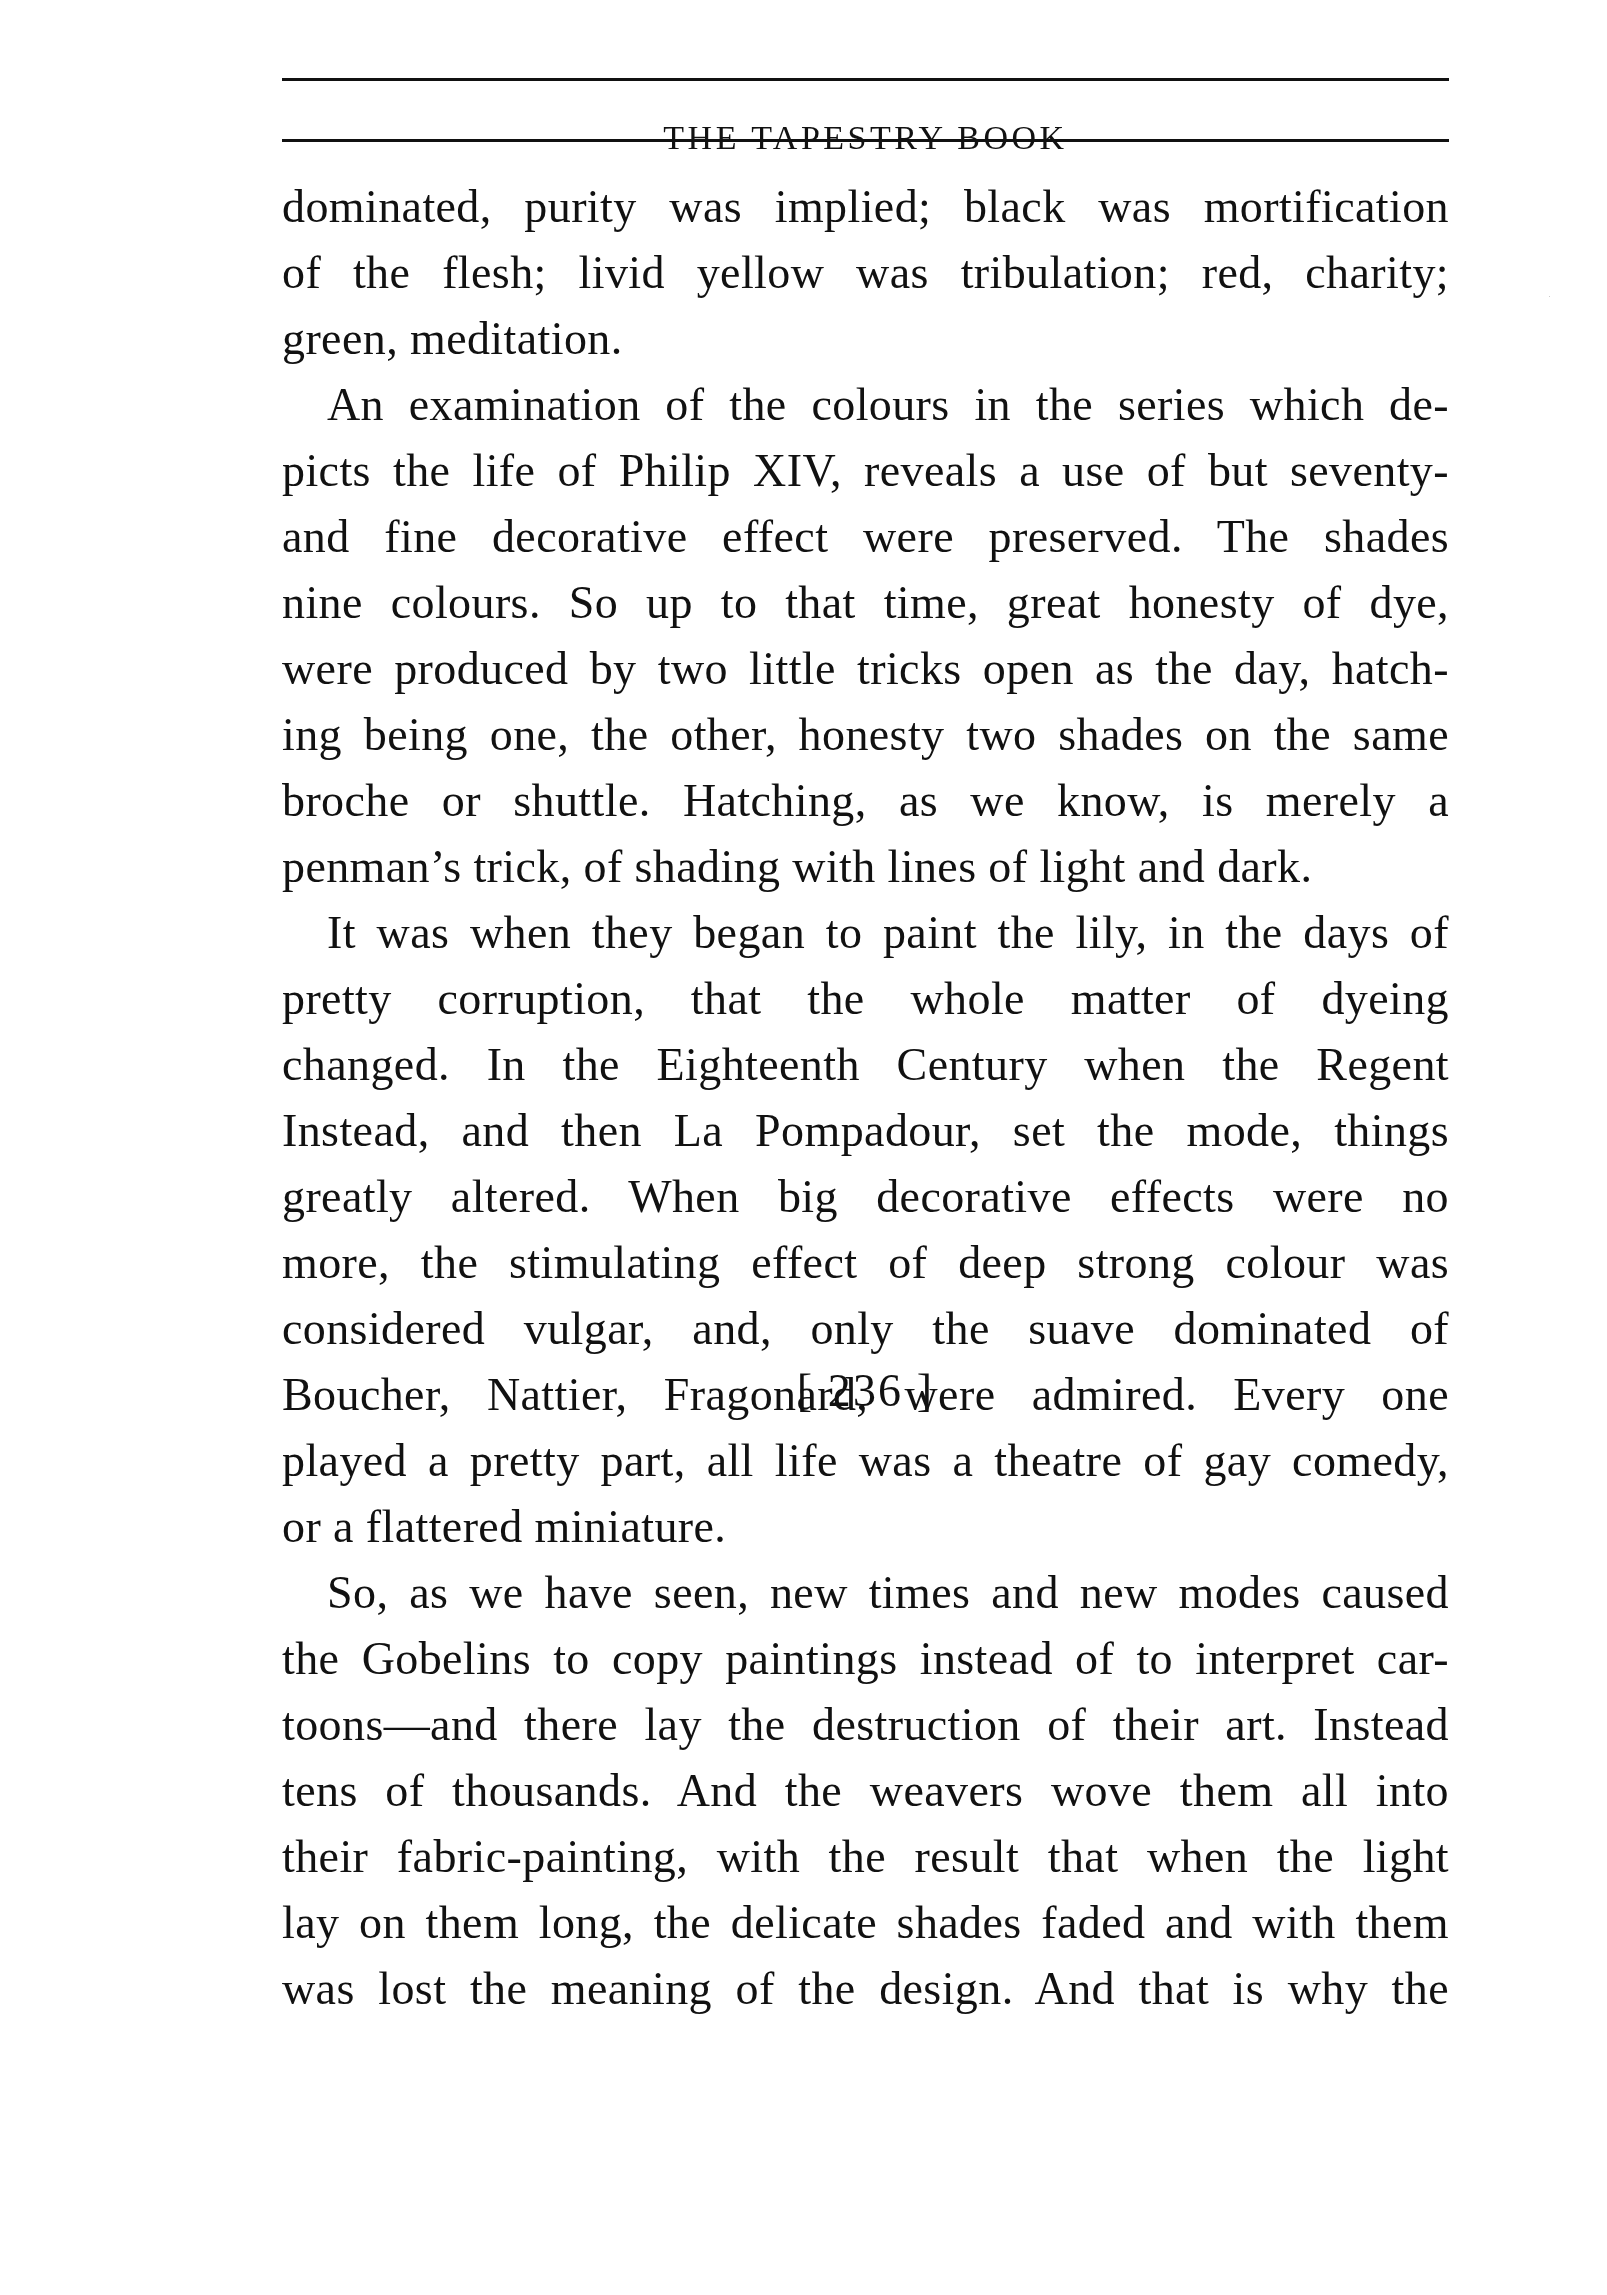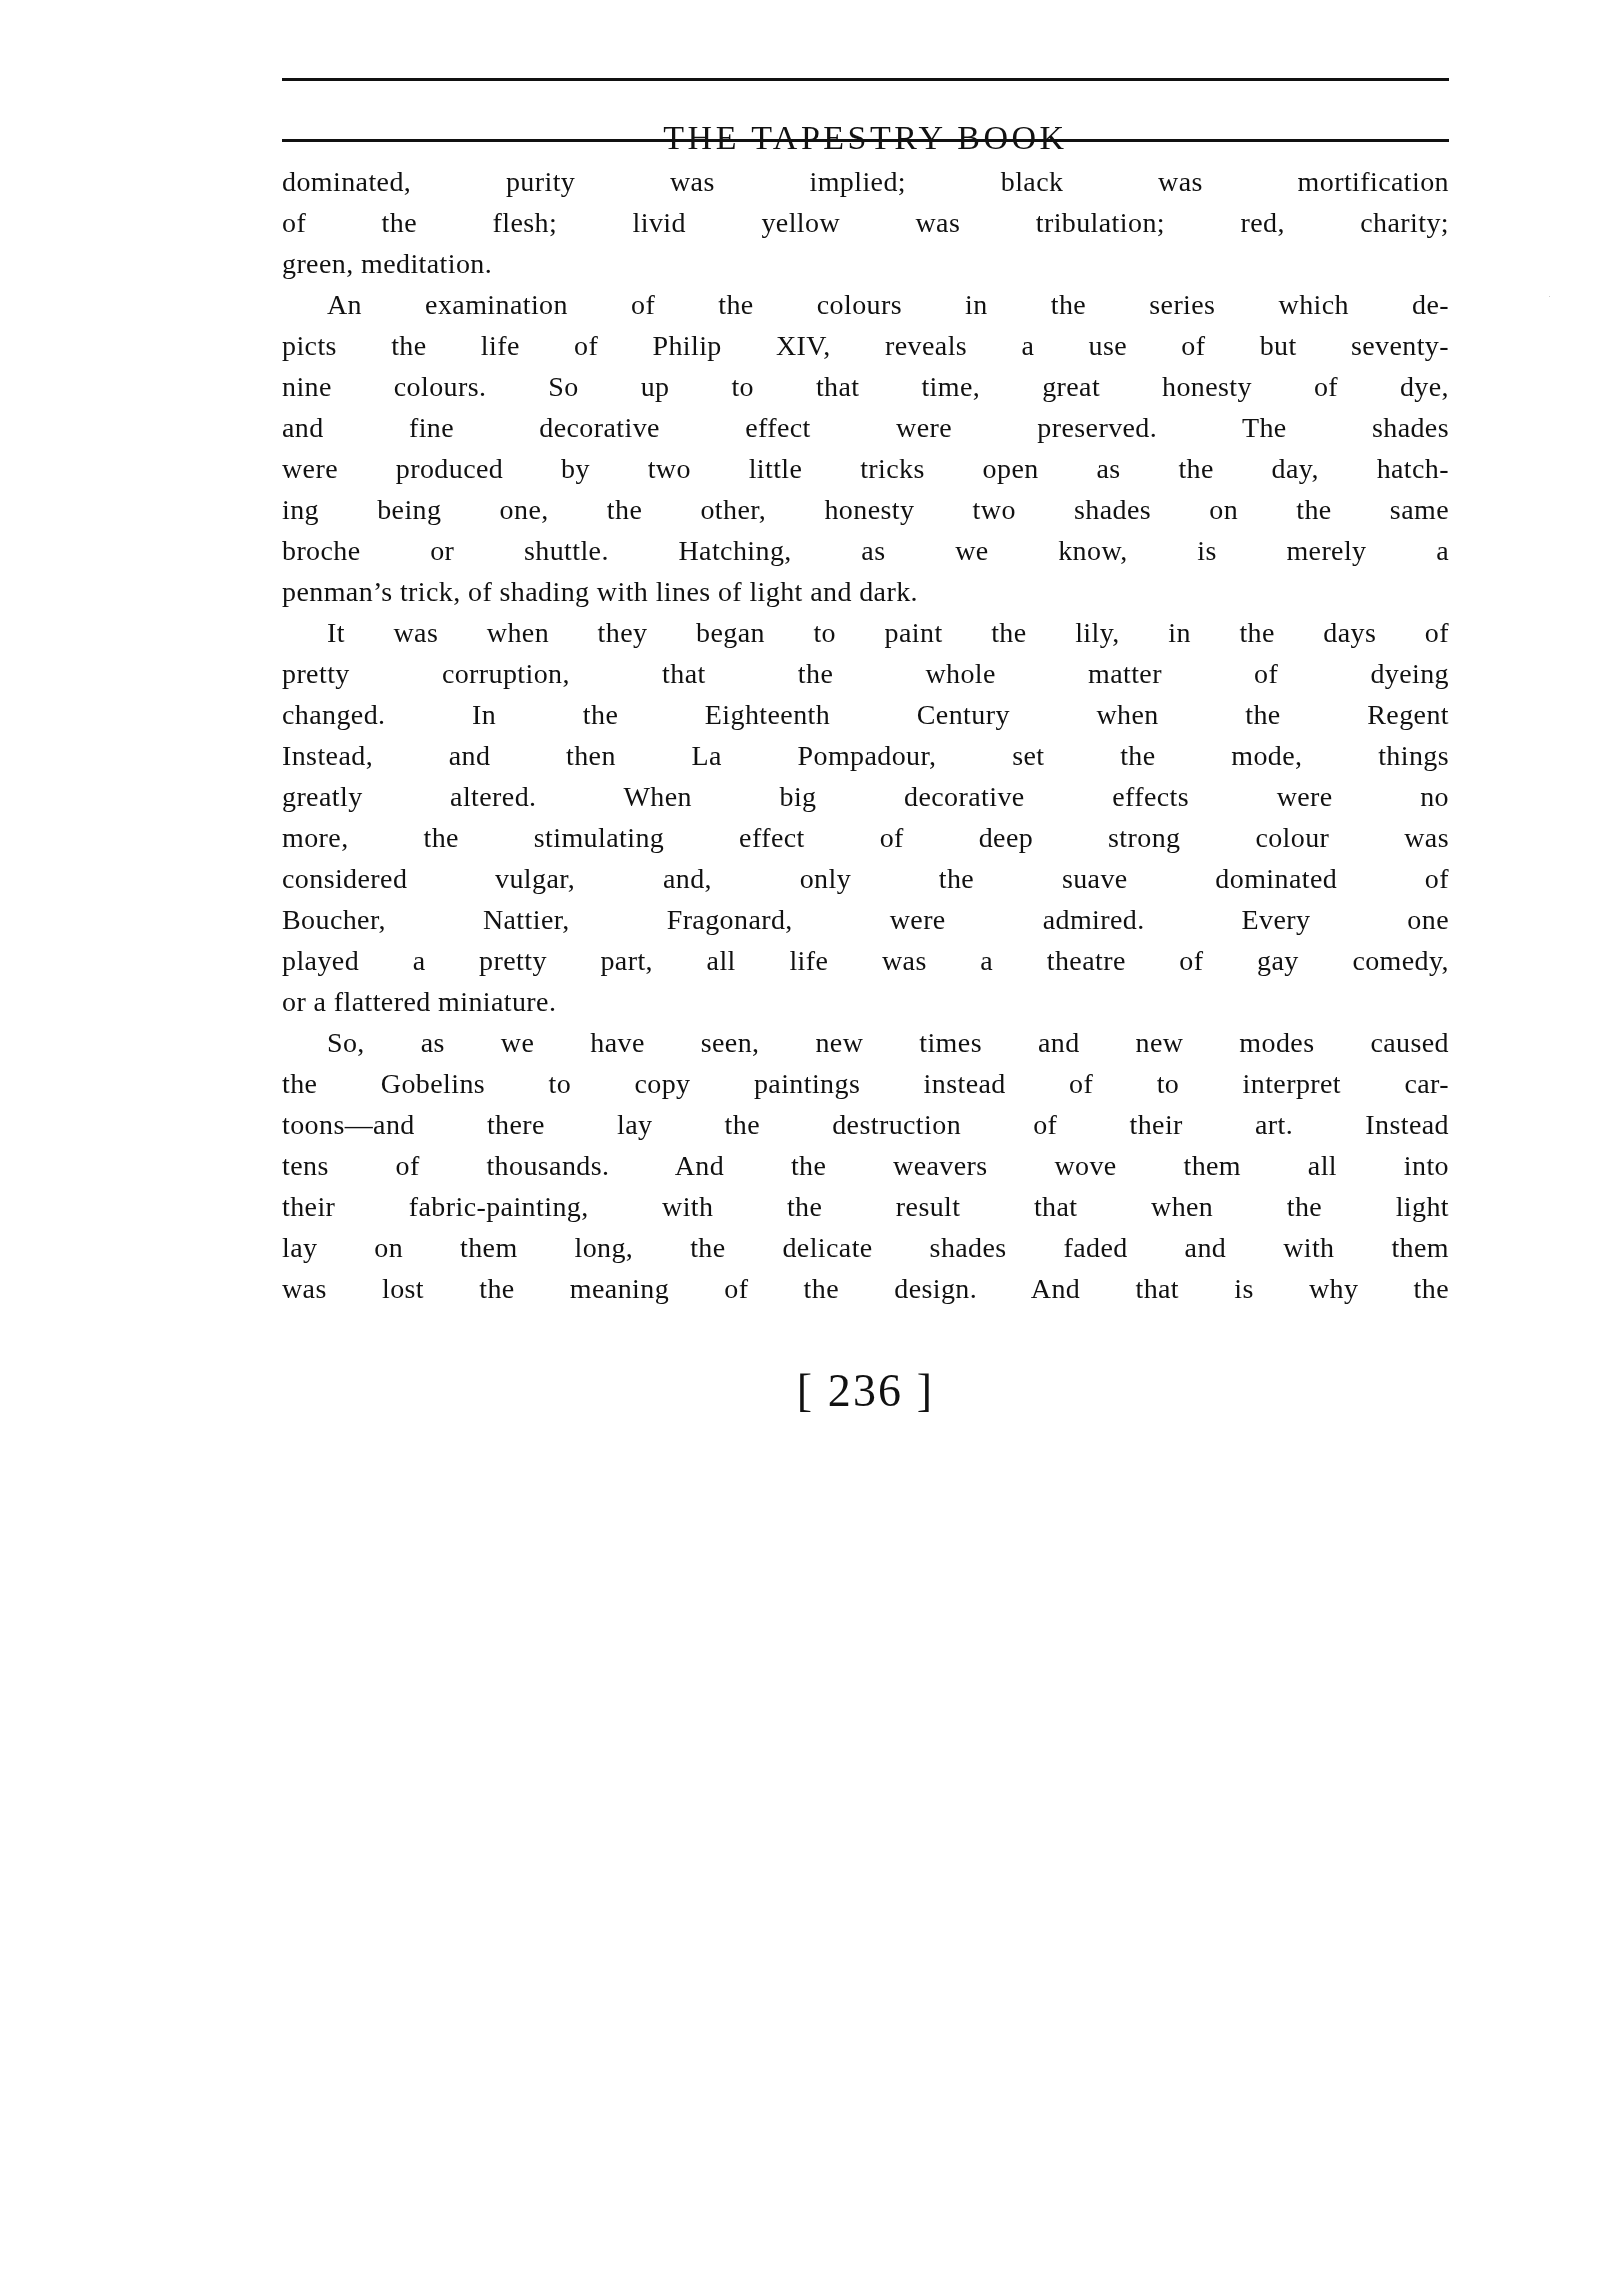--- a/index.html
+++ b/index.html
@@ -45,25 +45,26 @@
   .body-text {
     position: absolute;
     top: 161px;
     left: 0;
     width: 1167px;
   }
   .line {
     display: block;
     height: 41px;
     line-height: 41px;
-    font-size: 28px;
+    font-size: 46px;
     white-space: nowrap;
     text-align: justify;
     text-align-last: justify;
     letter-spacing: 0.4px;
+    margin-top: 25px;
   }
   .line.last {
     text-align-last: left;
   }
   .line.indent {
     padding-left: 45px;
   }
   .folio {
     position: absolute;
     top: 1367px;
@@ -95,22 +96,22 @@
 
     <div class="paragraph">
       <span class="line">dominated, purity was implied; black was mortification</span>
       <span class="line">of the flesh; livid yellow was tribulation; red, charity;</span>
       <span class="line last">green, meditation.</span>
     </div>
 
     <div class="paragraph">
       <span class="line indent">An examination of the colours in the series which de-</span>
       <span class="line">picts the life of Philip XIV, reveals a use of but seventy-</span>
+      <span class="line">and fine decorative effect were preserved.  The shades</span>
       <span class="line">nine colours.  So up to that time, great honesty of dye,</span>
-      <span class="line">and fine decorative effect were preserved.  The shades</span>
       <span class="line">were produced by two little tricks open as the day, hatch-</span>
       <span class="line">ing being one, the other, honesty two shades on the same</span>
       <span class="line">broche or shuttle.  Hatching, as we know, is merely a</span>
       <span class="line last">penman’s trick, of shading with lines of light and dark.</span>
     </div>
 
     <div class="paragraph">
       <span class="line indent">It was when they began to paint the lily, in the days of</span>
       <span class="line">pretty corruption, that the whole matter of dyeing</span>
       <span class="line">changed.  In the Eighteenth Century when the Regent</span>

